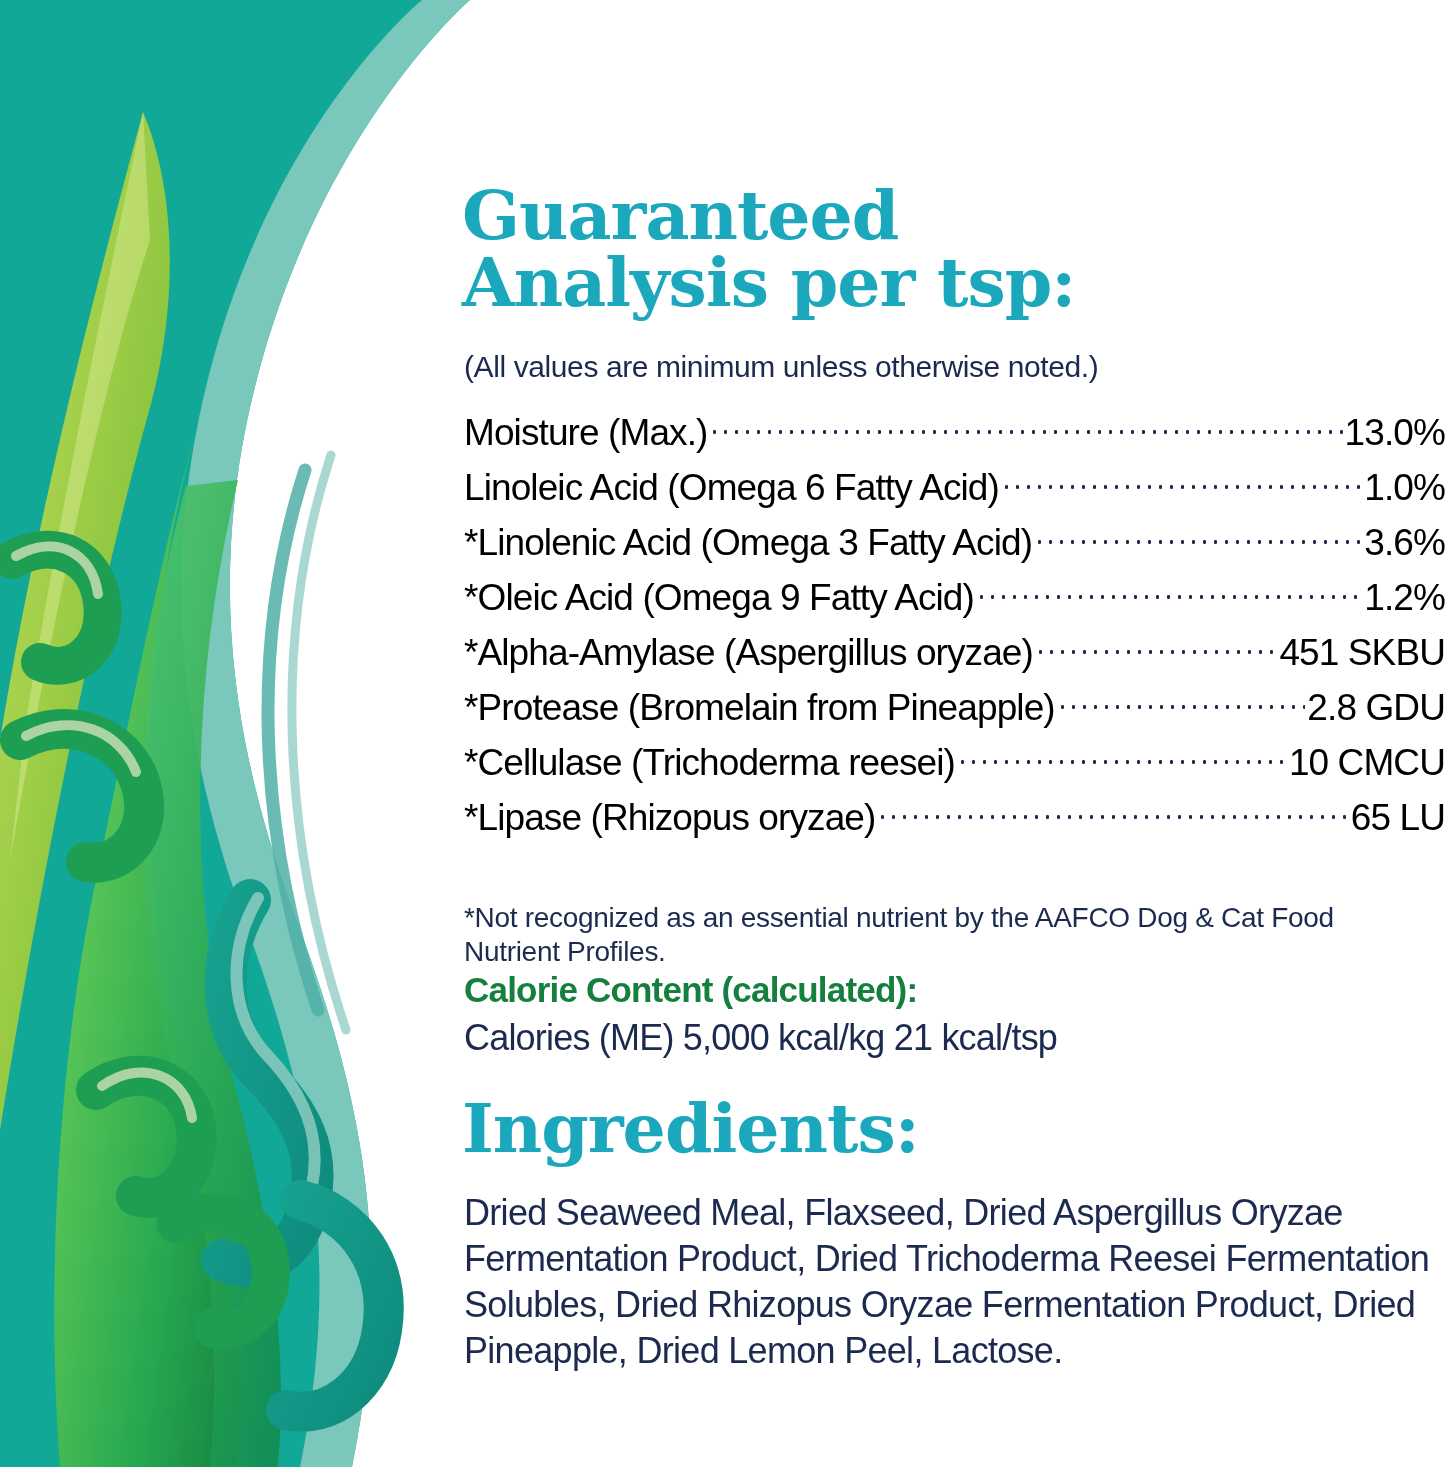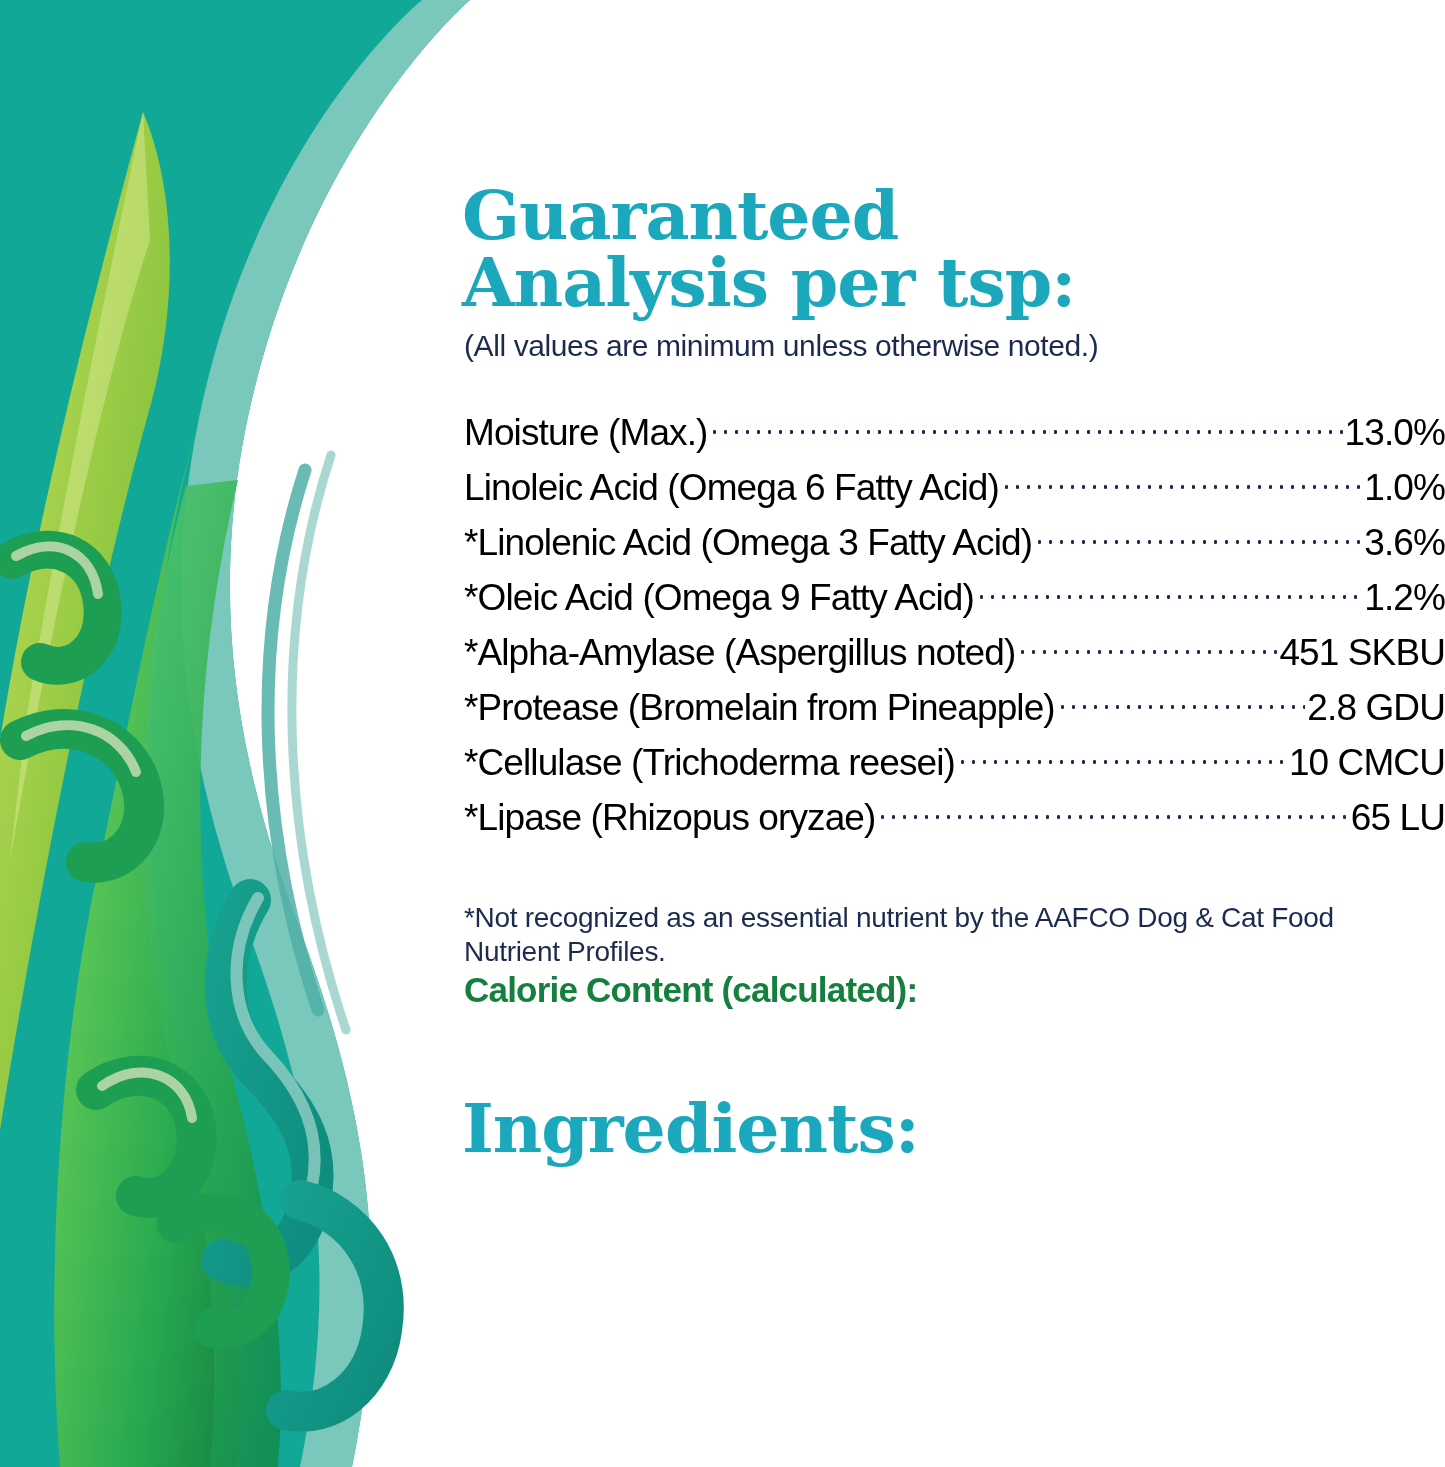--- a/index.html
+++ b/index.html
@@ -50,21 +50,21 @@
     font-size: 68px;
     line-height: 0.98;
     letter-spacing: -1.0px;
     color: #1CA8BC;
   }
   .ga-title .l2 { display: block; }
 
   .ga-note {
     position: absolute;
     left: 2px;
-    top: 329px;
+    top: 350px;
     font-size: 30px;
     color: #1B2A4E;
     letter-spacing: -0.4px;
   }
 
   .ga-table {
     position: absolute;
     left: 2px;
     top: 408px;
     width: 981px;
@@ -255,21 +255,21 @@
           <span class="nm">*Linolenic Acid (Omega 3 Fatty Acid)</span>
           <span class="dots"></span>
           <span class="val">3.6%</span>
         </div>
         <div class="ga-row">
           <span class="nm">*Oleic Acid (Omega 9 Fatty Acid)</span>
           <span class="dots"></span>
           <span class="val">1.2%</span>
         </div>
         <div class="ga-row">
-          <span class="nm">*Alpha-Amylase (Aspergillus noted)</span>
+          <span class="nm">*Alpha-Amylase (Aspergillus oryzae)</span>
           <span class="dots"></span>
           <span class="val">451 SKBU</span>
         </div>
         <div class="ga-row">
           <span class="nm">*Protease (Bromelain from Pineapple)</span>
           <span class="dots"></span>
           <span class="val">2.8 GDU</span>
         </div>
         <div class="ga-row">
           <span class="nm">*Cellulase (Trichoderma reesei)</span>
@@ -279,17 +279,19 @@
         <div class="ga-row">
           <span class="nm">*Lipase (Rhizopus oryzae)</span>
           <span class="dots"></span>
           <span class="val">65 LU</span>
         </div>
       </div>
 
     <div class="ga-footnote">*Not recognized as an essential nutrient by the AAFCO Dog &amp; Cat Food Nutrient Profiles.</div>
 
     <div class="cal-head">Calorie Content (calculated):</div>
+    <div class="cal-line">Calories (ME) 5,000 kcal/kg 21 kcal/tsp</div>
 
     <div class="ing-title">Ingredients:</div>
+    <div class="ing-body">Dried Seaweed Meal, Flaxseed, Dried Aspergillus Oryzae Fermentation Product, Dried Trichoderma Reesei Fermentation Solubles, Dried Rhizopus Oryzae Fermentation Product, Dried Pineapple, Dried Lemon Peel, Lactose.</div>
 
   </div>
 </div>
 
 </body></html>

